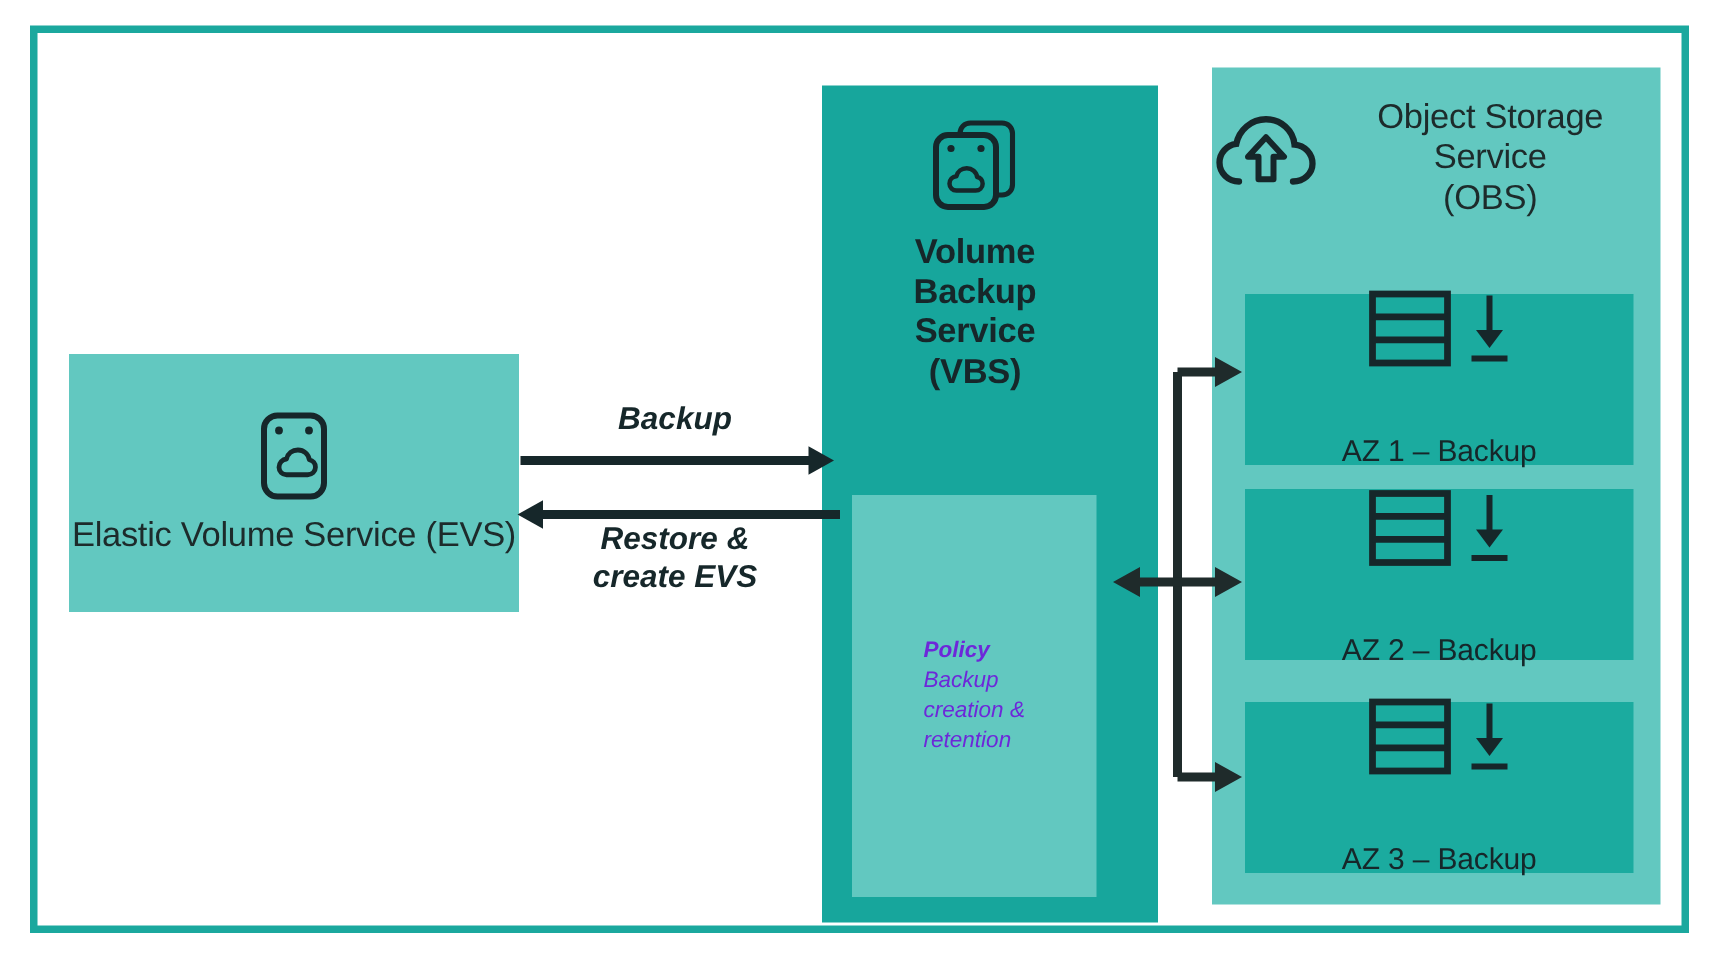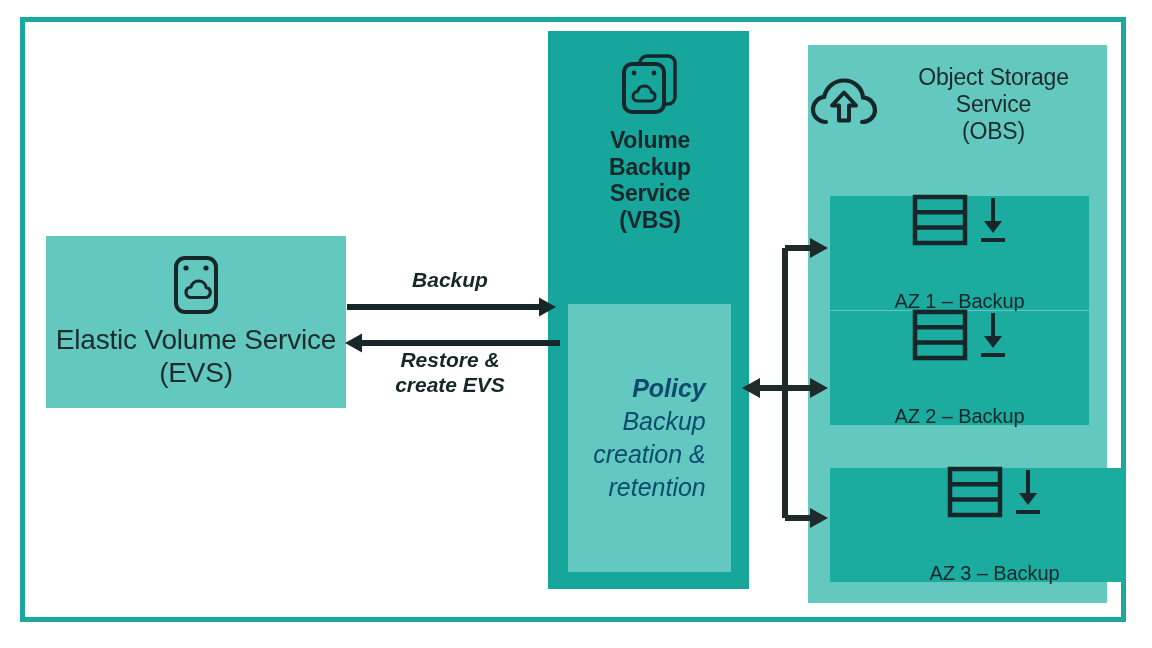--- a/index.html
+++ b/index.html
@@ -45,32 +45,32 @@
     height: 172px;
     background: #62c8c0;
     display: flex;
     flex-direction: column;
     align-items: center;
     justify-content: center;
   }
   #evs-icon { margin-bottom: 4px; }
   .svc-label {
     text-align: center;
-    font-size: 28px;
+    font-size: 23px;
     line-height: 1.18;
     font-weight: 400;
     color: #1d2b2b;
     letter-spacing: -0.2px;
   }
 
   
   #vbs-col {
     left: 548px;
-    top: 31px;
-    width: 201px;
+    top: 57px;
+    width: 224px;
     height: 558px;
     background: #17a69c;
   }
   #vbs-head {
     position: absolute;
     left: 0;
     top: 20px;
     width: 204px;
     display: flex;
     flex-direction: column;
@@ -91,25 +91,25 @@
     left: 20px;
     top: 273px;
     width: 163px;
     height: 268px;
     background: #62c8c0;
     display: flex;
     align-items: center;
     justify-content: center;
   }
   #policy-text {
-    text-align: right;
-    font-size: 25px;
+    text-align: left;
+    font-size: 15px;
     line-height: 1.32;
     font-style: italic;
-    color: #0c4a6e;
+    color: #6d28d9;
   }
   #policy-text .pol-title {
     font-weight: bold;
     font-style: italic;
     display: block;
   }
   #policy-text .pol-body {
     display: block;
     white-space: pre-line;
   }
@@ -146,22 +146,22 @@
     width: 259px;
     height: 114px;
     background: #1bab9f;
     display: flex;
     flex-direction: column;
     align-items: center;
     justify-content: center;
     gap: 36px;
   }
   #az1 { top: 151px; }
-  #az2 { top: 266px; }
-  #az3 { top: 423px; padding-left: 35px; }
+  #az2 { top: 281px; justify-content: space-between; }
+  #az3 { top: 423px; }
   .az-label {
     margin-top: 4px;
     font-size: 20px;
     color: #16272a;
     letter-spacing: -0.1px;
   }
   .az-icons {
     display: flex;
     align-items: center;
     gap: 10px;

